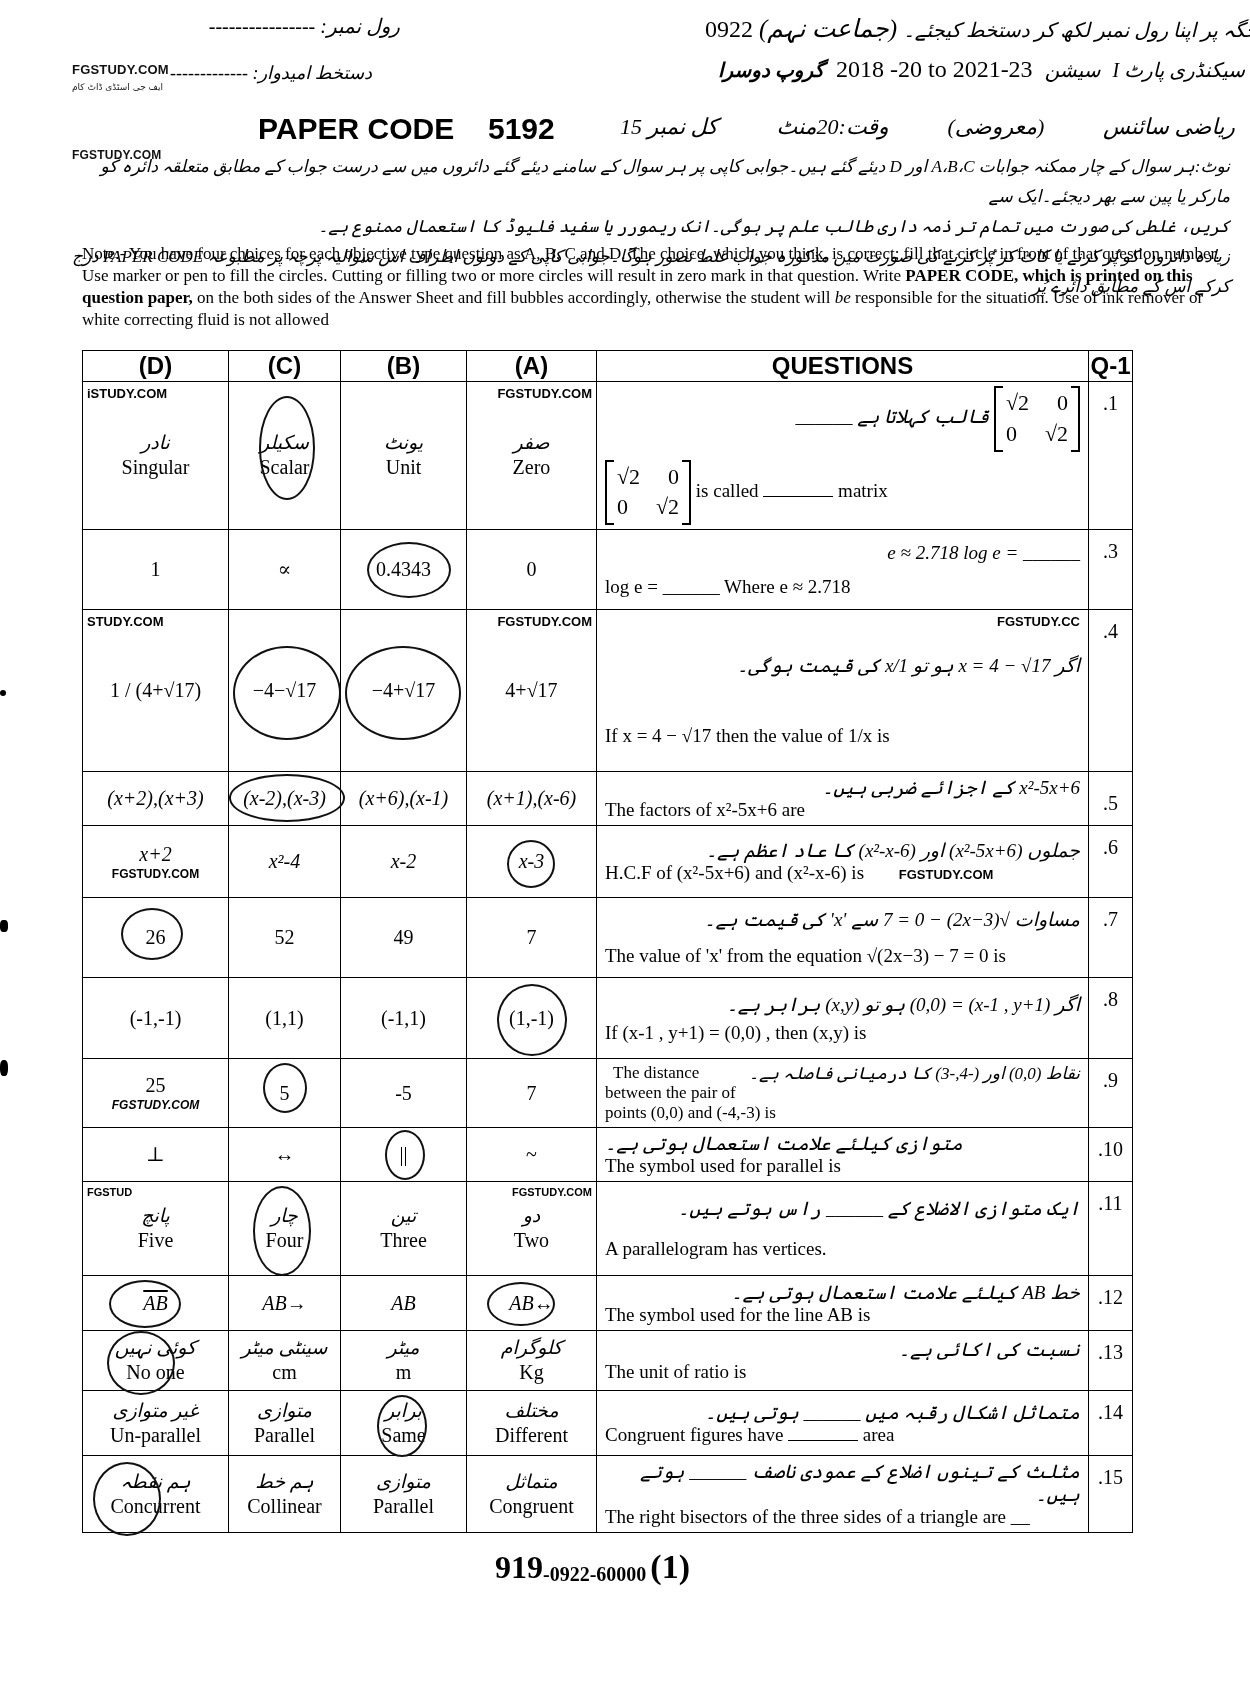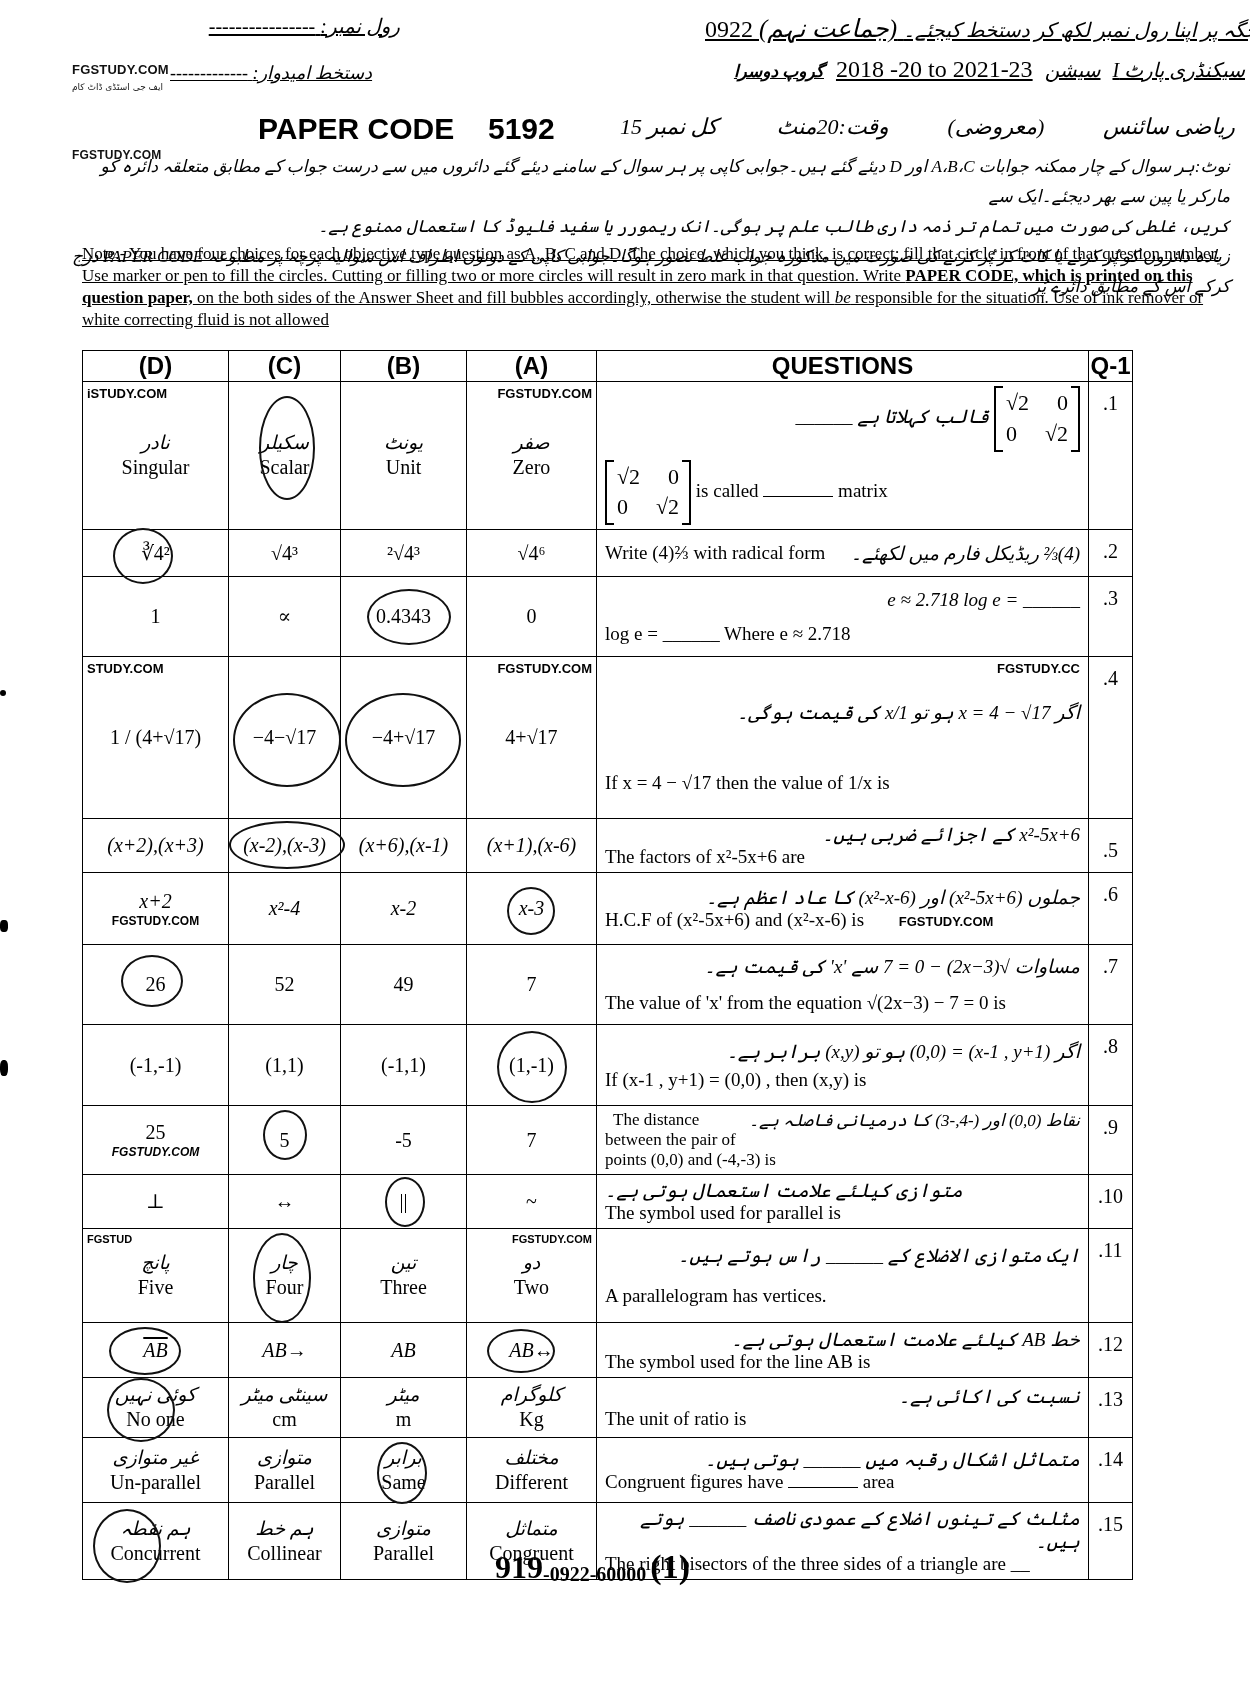--- a/index.html
+++ b/index.html
@@ -1,19 +1,19 @@
 <!DOCTYPE html>
 <html><head>
 <meta charset="utf-8">
 <style>
   html,body{margin:0;padding:0;background:#fff;}
   body{width:1250px;height:1704px;position:relative;overflow:hidden;color:#000;
        font-family:"Liberation Serif","DejaVu Serif",serif;}
   .abs{position:absolute;}
-  .serif{font-family:"Liberation Serif","DejaVu Serif",serif;text-decoration:underline;}
+  .serif{font-family:"Liberation Serif","DejaVu Serif",serif;}
   .rtl{direction:rtl;unicode-bidi:embed;}
   .wm{font-family:"Liberation Sans",sans-serif;font-weight:bold;font-size:13px;color:#111;letter-spacing:.2px;}
   .wm-small{font-size:9px;font-family:"DejaVu Sans",sans-serif;color:#222;}
 
   
   .hdr-line{font-size:24px;white-space:nowrap;}
   .code-title{font-family:"Liberation Sans",sans-serif;font-weight:bold;font-size:30px;}
   .note-urdu{font-size:17px;line-height:30px;text-align:right;font-style:italic;}
   .note-en{font-size:17px;line-height:22px;}
 
@@ -51,21 +51,21 @@
 </div>
 
 <div class="abs wm" style="left:72px;top:62px;">FGSTUDY.COM</div>
 <div class="abs wm-small rtl" style="left:72px;top:82px;text-align:center;">ایف جی اسٹڈی ڈاٹ کام</div>
 <div class="abs serif" style="left:170px;top:62px;width:250px;font-size:18px;">
   <span>-------------</span>
   <span class="rtl i">دستخط امیدوار:</span>
 </div>
 
 <div class="abs" style="left:455px;top:56px;width:790px;display:flex;justify-content:flex-end;align-items:baseline;gap:12px;">
-  <span class="rtl i serif" style="font-size:17px;font-weight:bold">گروپ دوسرا</span>
+  <span class="rtl i serif" style="font-size:20px;font-weight:bold">گروپ دوسرا</span>
   <span class="serif" style="font-size:24px">2018 -20 to 2021-23</span>
   <span class="rtl i serif" style="font-size:20px">سیشن</span>
   <span class="rtl i serif" style="font-size:20px">سیکنڈری پارٹ I</span>
 </div>
 
 <div class="abs code-title" style="left:258px;top:112px;">PAPER CODE</div>
 <div class="abs code-title" style="left:488px;top:112px;">5192</div>
 <div class="abs" style="left:620px;top:114px;width:615px;display:flex;justify-content:space-between;align-items:baseline;font-size:22px;">
   <span class="rtl i">کل نمبر 15</span>
   <span class="rtl i">وقت:20منٹ</span>
@@ -150,33 +150,20 @@
               </span>
           </span>
           <span>is called</span>
           <span class="blank"></span>
           <span>matrix</span>
         </div>
       </td>
       <td class="qnum">.1</td>
     </tr>
 
-    <tr style="height:47px">
-      <td class="opt">
-        <span class="mark" style="left:30px;top:-2px;width:56px;height:52px;"></span>
-        <span>∛4²</span></td>
-      <td class="opt"><span>√4³</span></td>
-      <td class="opt"><span>²√4³</span></td>
-      <td class="opt"><span>√4⁶</span></td>
-      <td class="qcell" style="display:table-cell">
-        <span style="float:right" class="rtl i">(4)⅔ ریڈیکل فارم میں لکھئے۔</span>
-        <span>Write (4)⅔ with radical form</span>
-      </td>
-      <td class="qnum">.2</td>
-    </tr>
 
     <tr style="height:80px">
       <td class="opt"><span>1</span></td>
       <td class="opt"><span>∝</span></td>
       <td class="opt">
         <span class="mark" style="left:26px;top:12px;width:80px;height:52px;"></span>
         <span>0.4343</span></td>
       <td class="opt"><span>0</span></td>
       <td class="qcell">
         <span class="ur" style="direction:ltr;text-align:right">e ≈ 2.718  log e = ______</span>

